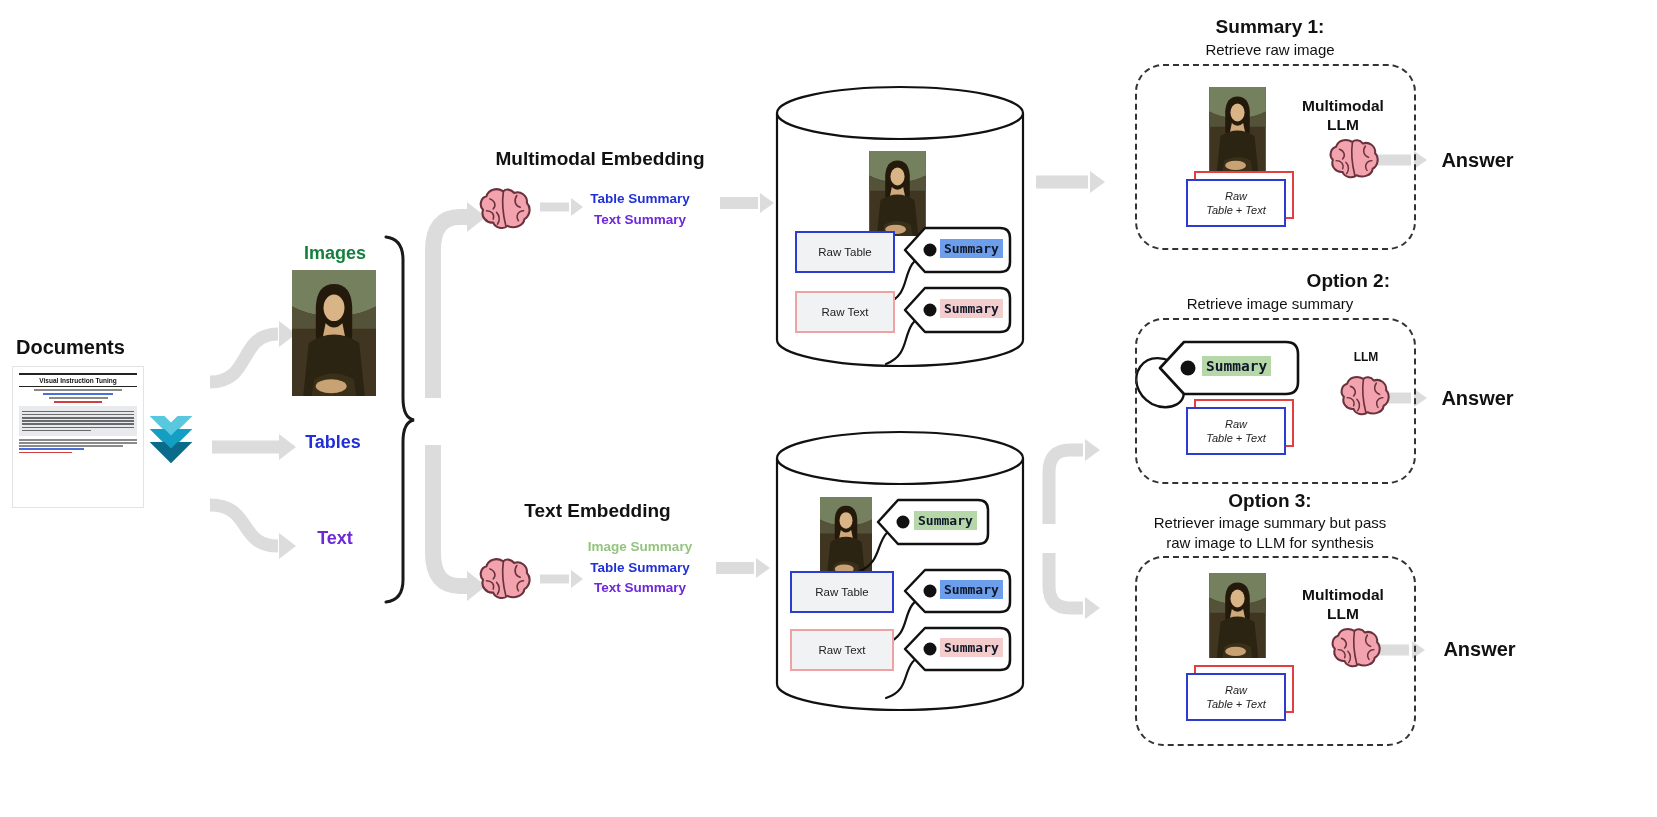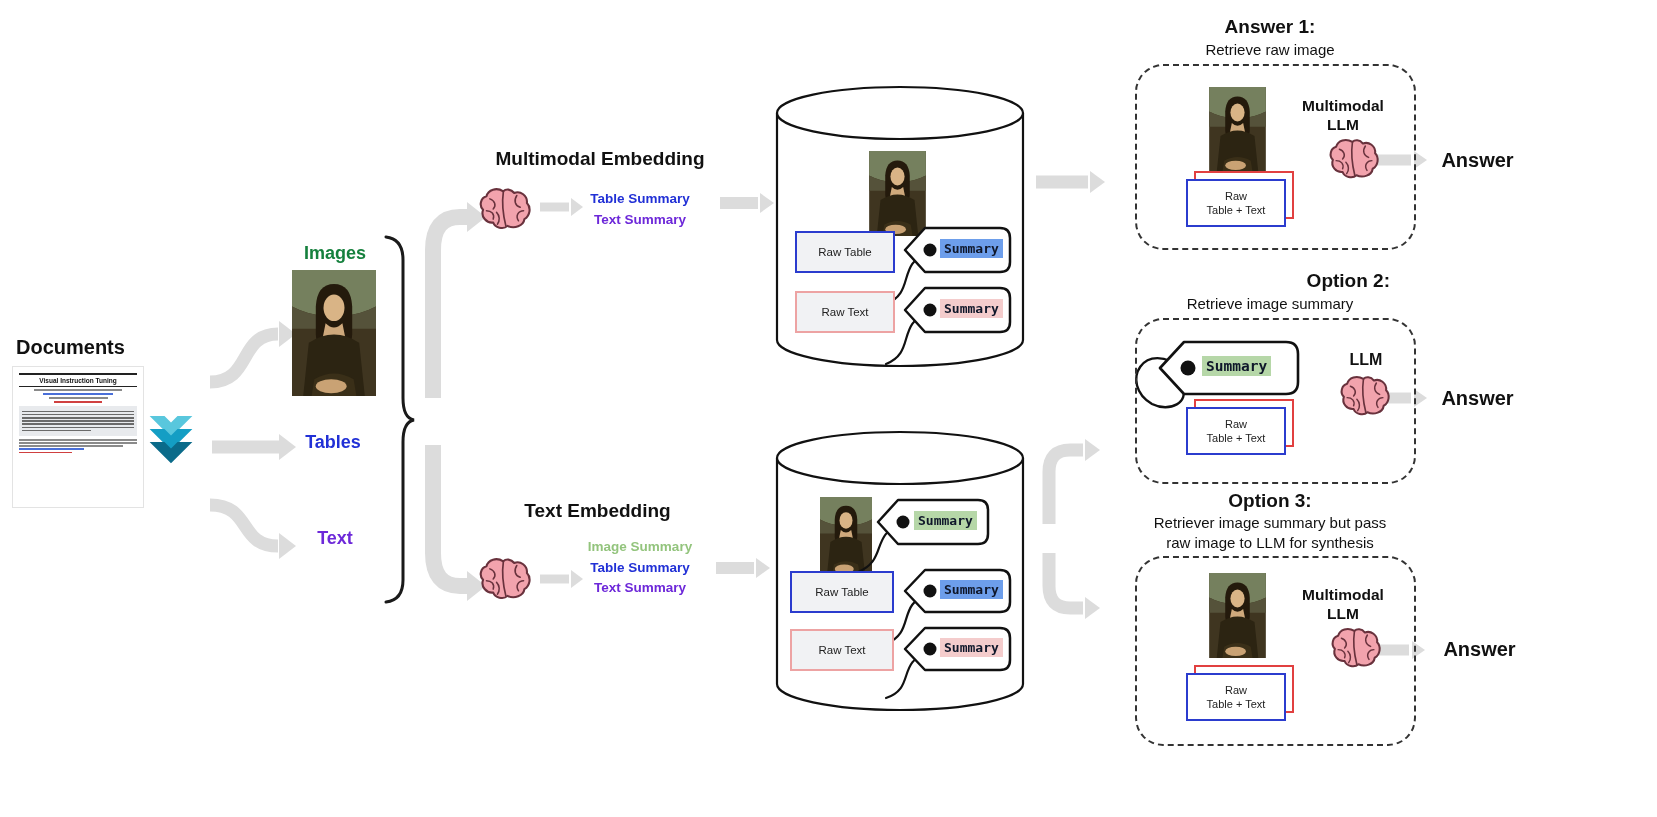--- a/index.html
+++ b/index.html
@@ -19,21 +19,21 @@
   .c-blue{color:#2130d6;}
   .c-red{color:#6d28d9;}
   .tagtxt{position:absolute;font-family:"DejaVu Sans Mono", monospace;font-weight:bold;font-size:13px;color:#0f172a;padding:2px 4px;white-space:nowrap;}
   .hl-blue{background:#6d9eeb;}
   .hl-pink{background:#f4cccc;}
   .hl-green{background:#b6d7a8;}
   .rawbox{position:absolute;background:#f1f2f4;display:flex;align-items:center;justify-content:center;font-size:11.5px;color:#222;box-sizing:border-box;}
   .b-blue{border:2px solid #2b3cce;}
   .b-pink{border:2px solid #eda3a3;}
   .stack-red{position:absolute;border:2px solid #e14040;background:#fff;box-sizing:border-box;}
-  .stack-blue{position:absolute;border:2px solid #2b3cce;background:#fff;display:flex;flex-direction:column;align-items:center;justify-content:center;font-size:11px;line-height:1.3;color:#222;box-sizing:border-box;text-align:left;}
+  .stack-blue{position:absolute;border:2px solid #2b3cce;background:#fff;display:flex;flex-direction:column;align-items:center;justify-content:center;font-size:11px;line-height:1.3;color:#222;box-sizing:border-box;text-align:left;font-style:italic;}
   .dashbox{position:absolute;border:2.5px dashed #333;border-radius:28px;}
   .answer{font-size:20px;font-weight:bold;}
   .llmlbl{font-weight:bold;font-size:15.5px;line-height:1.25;text-align:center;}
   
   .paper{position:absolute;left:12px;top:366px;width:132px;height:142px;background:#fff;border:1px solid #e3e3e3;padding:4px 6px;box-sizing:border-box;}
   .prule{height:1.5px;background:#222;margin:2px 0;}
   .ptitle{font-size:6.5px;font-weight:bold;text-align:center;margin:1px 0;}
   .pl{height:2px;background:#8a8a8a;margin:2px auto;}
   .pl.thin{height:1.6px;margin:1.6px 0;}
   .pl.blue{background:#4a6fd8;}
@@ -226,36 +226,36 @@
   <span class="tagtxt hl-green" style="left:914px;top:511px;">Summary</span>
   <div class="rawbox b-blue" style="left:790px;top:571px;width:104px;height:42px;">
     <span>Raw Table</span>
   </div>
   <span class="tagtxt hl-blue" style="left:940px;top:580px;">Summary</span>
   <div class="rawbox b-pink" style="left:790px;top:629px;width:104px;height:42px;">
     <span>Raw Text</span>
   </div>
   <span class="tagtxt hl-pink" style="left:940px;top:638px;">Summary</span>
 
-  <div class="abs h19 ctr" style="left:1150px;top:16px;width:240px;">Answer 1:</div>
+  <div class="abs h19 ctr" style="left:1150px;top:16px;width:240px;">Summary 1:</div>
   <div class="abs sub ctr" style="left:1150px;top:41px;width:240px;">Retrieve raw image</div>
   <div class="dashbox" style="left:1135px;top:64px;width:277px;height:182px;"></div>
   <div class="abs llmlbl" style="left:1287px;top:96px;width:112px;">Multimodal LLM</div>
   <div class="stack-red" style="left:1194px;top:171px;width:100px;height:48px;"></div>
   <div class="stack-blue" style="left:1186px;top:179px;width:100px;height:48px;">
     <span>Raw</span>
     <span>Table + Text</span>
   </div>
   <div class="abs answer ctr" style="left:1430px;top:149px;width:95px;">Answer</div>
 
   <div class="abs h19 ctr" style="left:1150px;top:270px;width:240px;text-align:right;">Option 2:</div>
   <div class="abs sub ctr" style="left:1150px;top:295px;width:240px;">Retrieve image summary</div>
   <div class="dashbox" style="left:1135px;top:318px;width:277px;height:162px;"></div>
   <span class="tagtxt hl-green" style="left:1202px;top:356px;font-size:14.5px;">Summary</span>
-  <div class="abs llmlbl" style="left:1330px;top:350px;width:72px;font-size:16px;">LLM</div>
+  <div class="abs llmlbl" style="left:1330px;top:350px;width:72px;font-size:12px;">LLM</div>
   <div class="stack-red" style="left:1194px;top:399px;width:100px;height:48px;"></div>
   <div class="stack-blue" style="left:1186px;top:407px;width:100px;height:48px;">
     <span>Raw</span>
     <span>Table + Text</span>
   </div>
   <div class="abs answer ctr" style="left:1430px;top:387px;width:95px;">Answer</div>
 
   <div class="abs h19 ctr" style="left:1150px;top:490px;width:240px;">Option 3:</div>
   <div class="abs sub ctr" style="left:1120px;top:514px;width:300px;">Retriever image summary but pass</div>
   <div class="abs sub ctr" style="left:1120px;top:534px;width:300px;">raw image to LLM for synthesis</div>

